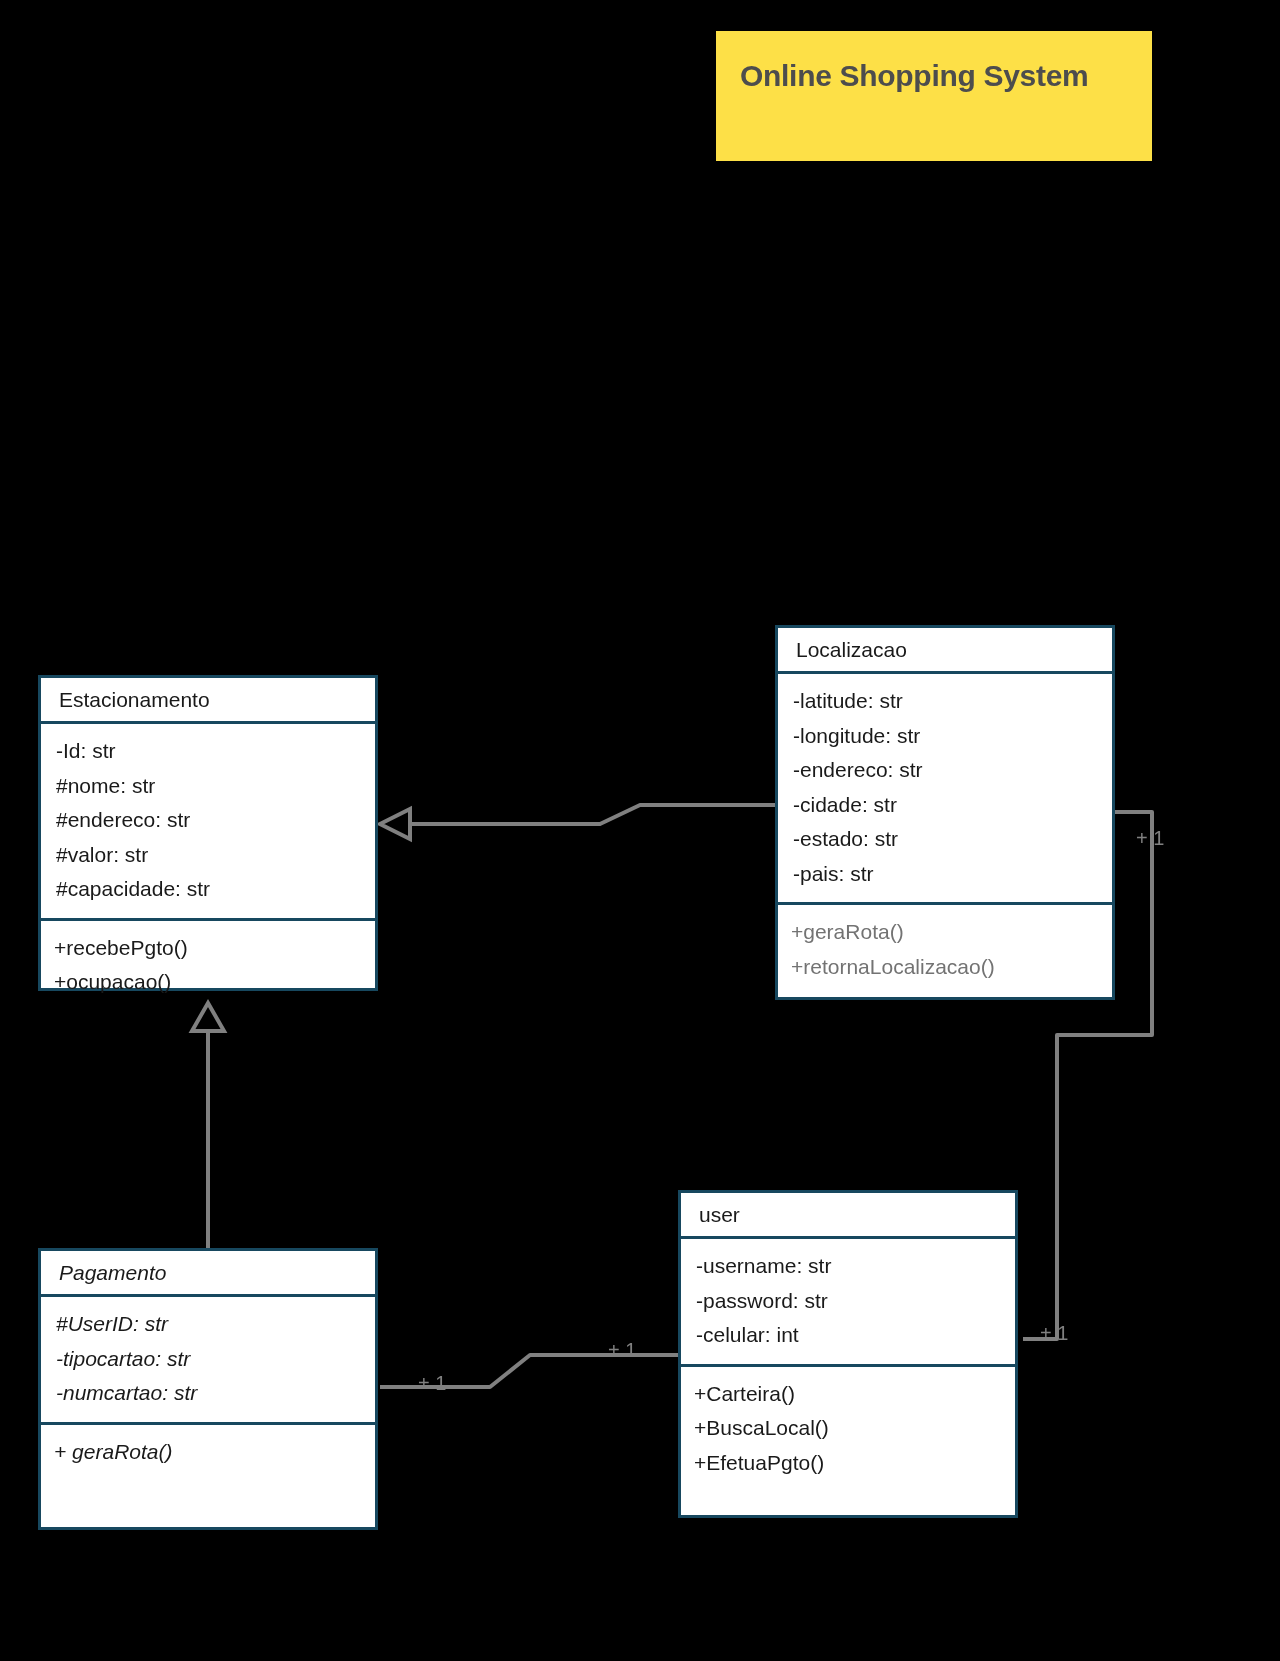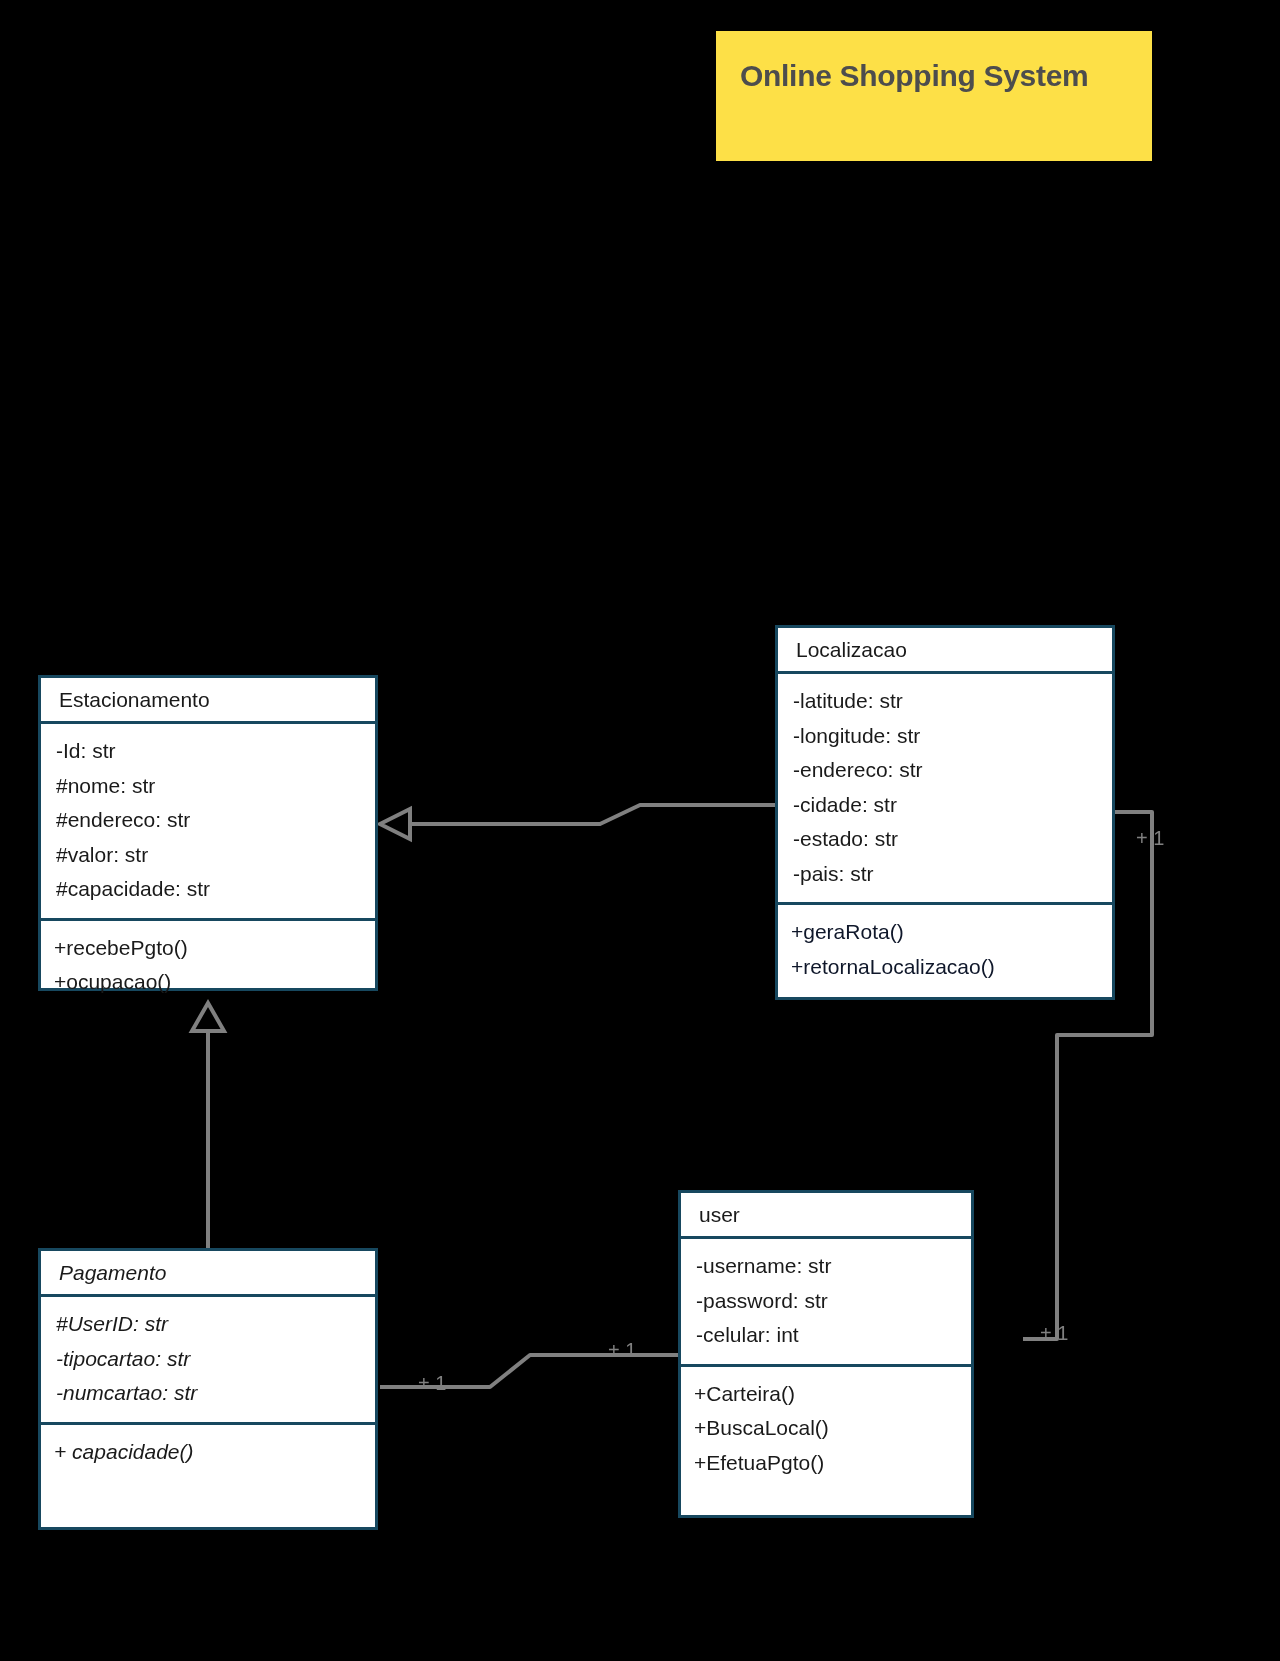--- a/index.html
+++ b/index.html
@@ -62,21 +62,21 @@
     box-sizing: border-box;
     padding: 10px 0 11px 13px;
     flex: 1 1 auto;
   }
   .uml-line {
     font-size: 21px;
     color: #1a1a1a;
     line-height: 34.5px;
     white-space: nowrap;
   }
-  .uml-methods.muted .uml-line { color: #0f172a; }
+  .uml-methods.muted .uml-line { color: #737373; }
 
   
   .edges {
     position: absolute;
     left: 0;
     top: 0;
     width: 1280px;
     height: 1661px;
     pointer-events: none;
   }
@@ -150,21 +150,21 @@
     <div class="uml-line">-cidade: str</div>
     <div class="uml-line">-estado: str</div>
     <div class="uml-line">-pais: str</div>
   </div>
   <div class="uml-methods muted">
     <div class="uml-line">+geraRota()</div>
     <div class="uml-line">+retornaLocalizacao()</div>
   </div>
 </div>
 
-<div class="uml-class" style="left:678px; top:1190px; width:296px; height:328px;">
+<div class="uml-class" style="left:678px; top:1190px; width:340px; height:328px;">
   <div class="uml-name">user</div>
   <div class="uml-attrs">
     <div class="uml-line">-username: str</div>
     <div class="uml-line">-password: str</div>
     <div class="uml-line">-celular: int</div>
   </div>
   <div class="uml-methods">
     <div class="uml-line">+Carteira()</div>
     <div class="uml-line">+BuscaLocal()</div>
     <div class="uml-line">+EfetuaPgto()</div>
@@ -172,15 +172,15 @@
 </div>
 
 <div class="uml-class" style="left:38px; top:1248px; width:340px; height:282px;font-style:italic;">
   <div class="uml-name">Pagamento</div>
   <div class="uml-attrs">
     <div class="uml-line">#UserID: str</div>
     <div class="uml-line">-tipocartao: str</div>
     <div class="uml-line">-numcartao: str</div>
   </div>
   <div class="uml-methods">
-    <div class="uml-line">+ capacidade()</div>
+    <div class="uml-line">+ geraRota()</div>
   </div>
 </div>
 
 </body></html>

